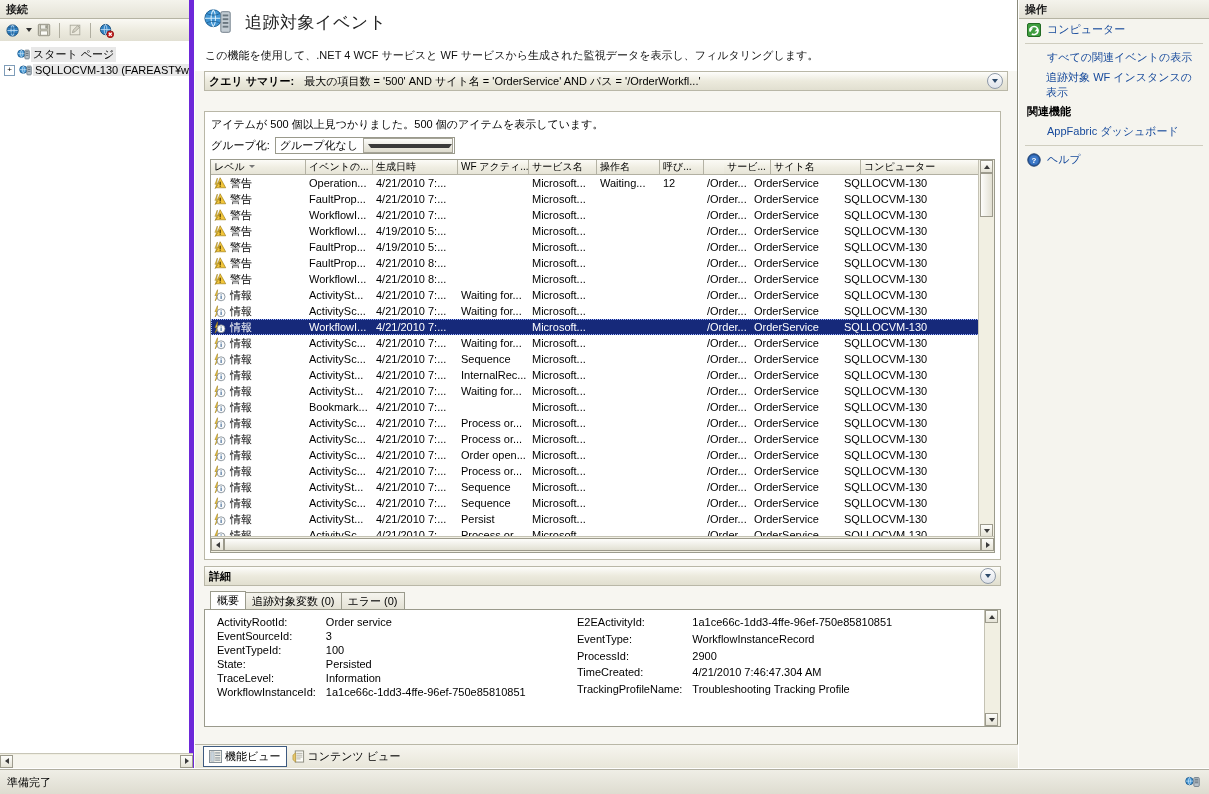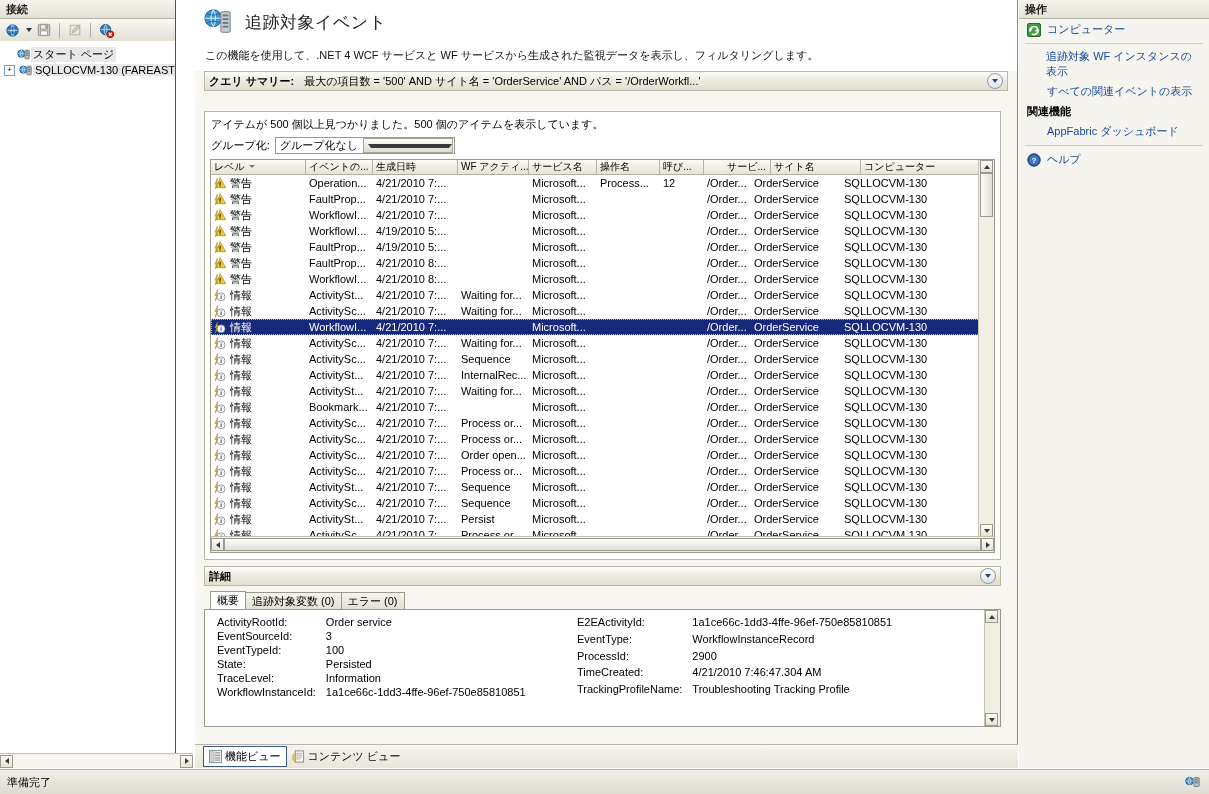--- a/index.html
+++ b/index.html
@@ -9,23 +9,23 @@
     background: #ffffff;
     font-family: "Liberation Sans", "DejaVu Sans", sans-serif;
     font-size: 11px;
     color: #000;
     -webkit-font-smoothing: none;
   }
   .app { position: relative; width: 1209px; height: 794px; }
 
   
   .left-pane {
-    position: absolute; left: 0; top: 0; width: 176px; height: 768px;
+    position: absolute; left: 0; top: 0; width: 194px; height: 768px;
     background: #8b5cf6;
-    border-right: 1px solid #6d28d9;
+    border-right: 5px solid #6d28d9;
     box-sizing: border-box;
   }
   .pane-title {
     height: 18px; line-height: 18px;
     padding-left: 6px;
     font-weight: bold; font-size: 11px;
     background: linear-gradient(to bottom, #f4f3ec 0%, #e4e2d6 100%);
     border-bottom: 1px solid #b5b3a3;
     color: #1a1a1a;
   }
@@ -409,21 +409,21 @@
                     <path d="M3.6 1.2 L1.0 8.0 L3.0 7.4 L1.2 12.6 L5.2 6.4 L3.0 6.9 Z" fill="#f7d34e" stroke="#9c7a10" stroke-width="0.6"></path>
                     <rect x="6.0" y="5.0" width="1.3" height="3.6" fill="#4a3a05"></rect>
                     <rect x="6.0" y="9.2" width="1.3" height="1.3" fill="#4a3a05"></rect>
                   </svg></span>
                 <span>警告</span>
               </div>
               <div class="gcell" style="width: 67px; flex: 0 0 67px;">Operation...</div>
               <div class="gcell" style="width: 85px; flex: 0 0 85px;">4/21/2010 7:...</div>
               <div class="gcell" style="width: 71px; flex: 0 0 71px;"></div>
               <div class="gcell" style="width: 68px; flex: 0 0 68px;">Microsoft...</div>
-              <div class="gcell" style="width: 63px; flex: 0 0 63px;">Process...</div>
+              <div class="gcell" style="width: 63px; flex: 0 0 63px;">Waiting...</div>
               <div class="gcell" style="width: 44px; flex: 0 0 44px;">12</div>
               <div class="gcell" style="width: 47px; flex: 0 0 47px;">/Order...</div>
               <div class="gcell" style="width: 90px; flex: 0 0 90px;">OrderService</div>
               <div class="gcell" style="width: 135px; flex: 0 0 135px;">SQLLOCVM-130</div>
             </div>
             <div class="grow">
               <div class="gcell lvl" style="width: 95px; flex: 0 0 95px;">
                 <span class="ico"><svg width="13" height="13" viewBox="0 0 14 14">
                     <path d="M6.6 0.8 L12.6 11.6 H2.2 Z" fill="#f3c63a" stroke="#9c7a10" stroke-width="0.7"></path>
                     <path d="M3.6 1.2 L1.0 8.0 L3.0 7.4 L1.2 12.6 L5.2 6.4 L3.0 6.9 Z" fill="#f7d34e" stroke="#9c7a10" stroke-width="0.6"></path>
@@ -976,25 +976,25 @@
               <rect x="0.5" y="0.5" width="13" height="13" rx="1.5" fill="#3f9e3f" stroke="#246b24"></rect>
               <path d="M3.2 8.6a4 4 0 1 1 1.6 2.2" fill="none" stroke="#fff" stroke-width="1.6"></path>
               <path d="M2.0 5.6 L6.0 5.2 L3.6 8.6 Z" fill="#fff"></path>
               <path d="M11.4 8.0 L7.6 8.6 L10.2 5.2 Z" fill="#fff"></path>
             </svg></span>
           <span class="lbl">コンピューター</span>
         </div>
         <div class="action-sep"></div>
         <div class="action-item">
           <span style="width: 14px;"></span>
-          <span class="lbl">追跡対象 WF インスタンスの表示</span>
+          <span class="lbl">すべての関連イベントの表示</span>
         </div>
         <div class="action-item">
           <span style="width: 14px;"></span>
-          <span class="lbl">すべての関連イベントの表示</span>
+          <span class="lbl">追跡対象 WF インスタンスの表示</span>
         </div>
         <div class="action-group-title">関連機能</div>
         <div class="action-item">
           <span style="width: 14px;"></span>
           <span class="lbl">AppFabric ダッシュボード</span>
         </div>
         <div class="action-sep"></div>
         <div class="action-item">
           <span class="ico"><svg width="14" height="14" viewBox="0 0 14 14">
               <circle cx="7" cy="7" r="6.2" fill="#2b5fa8" stroke="#1b3c6b"></circle>

